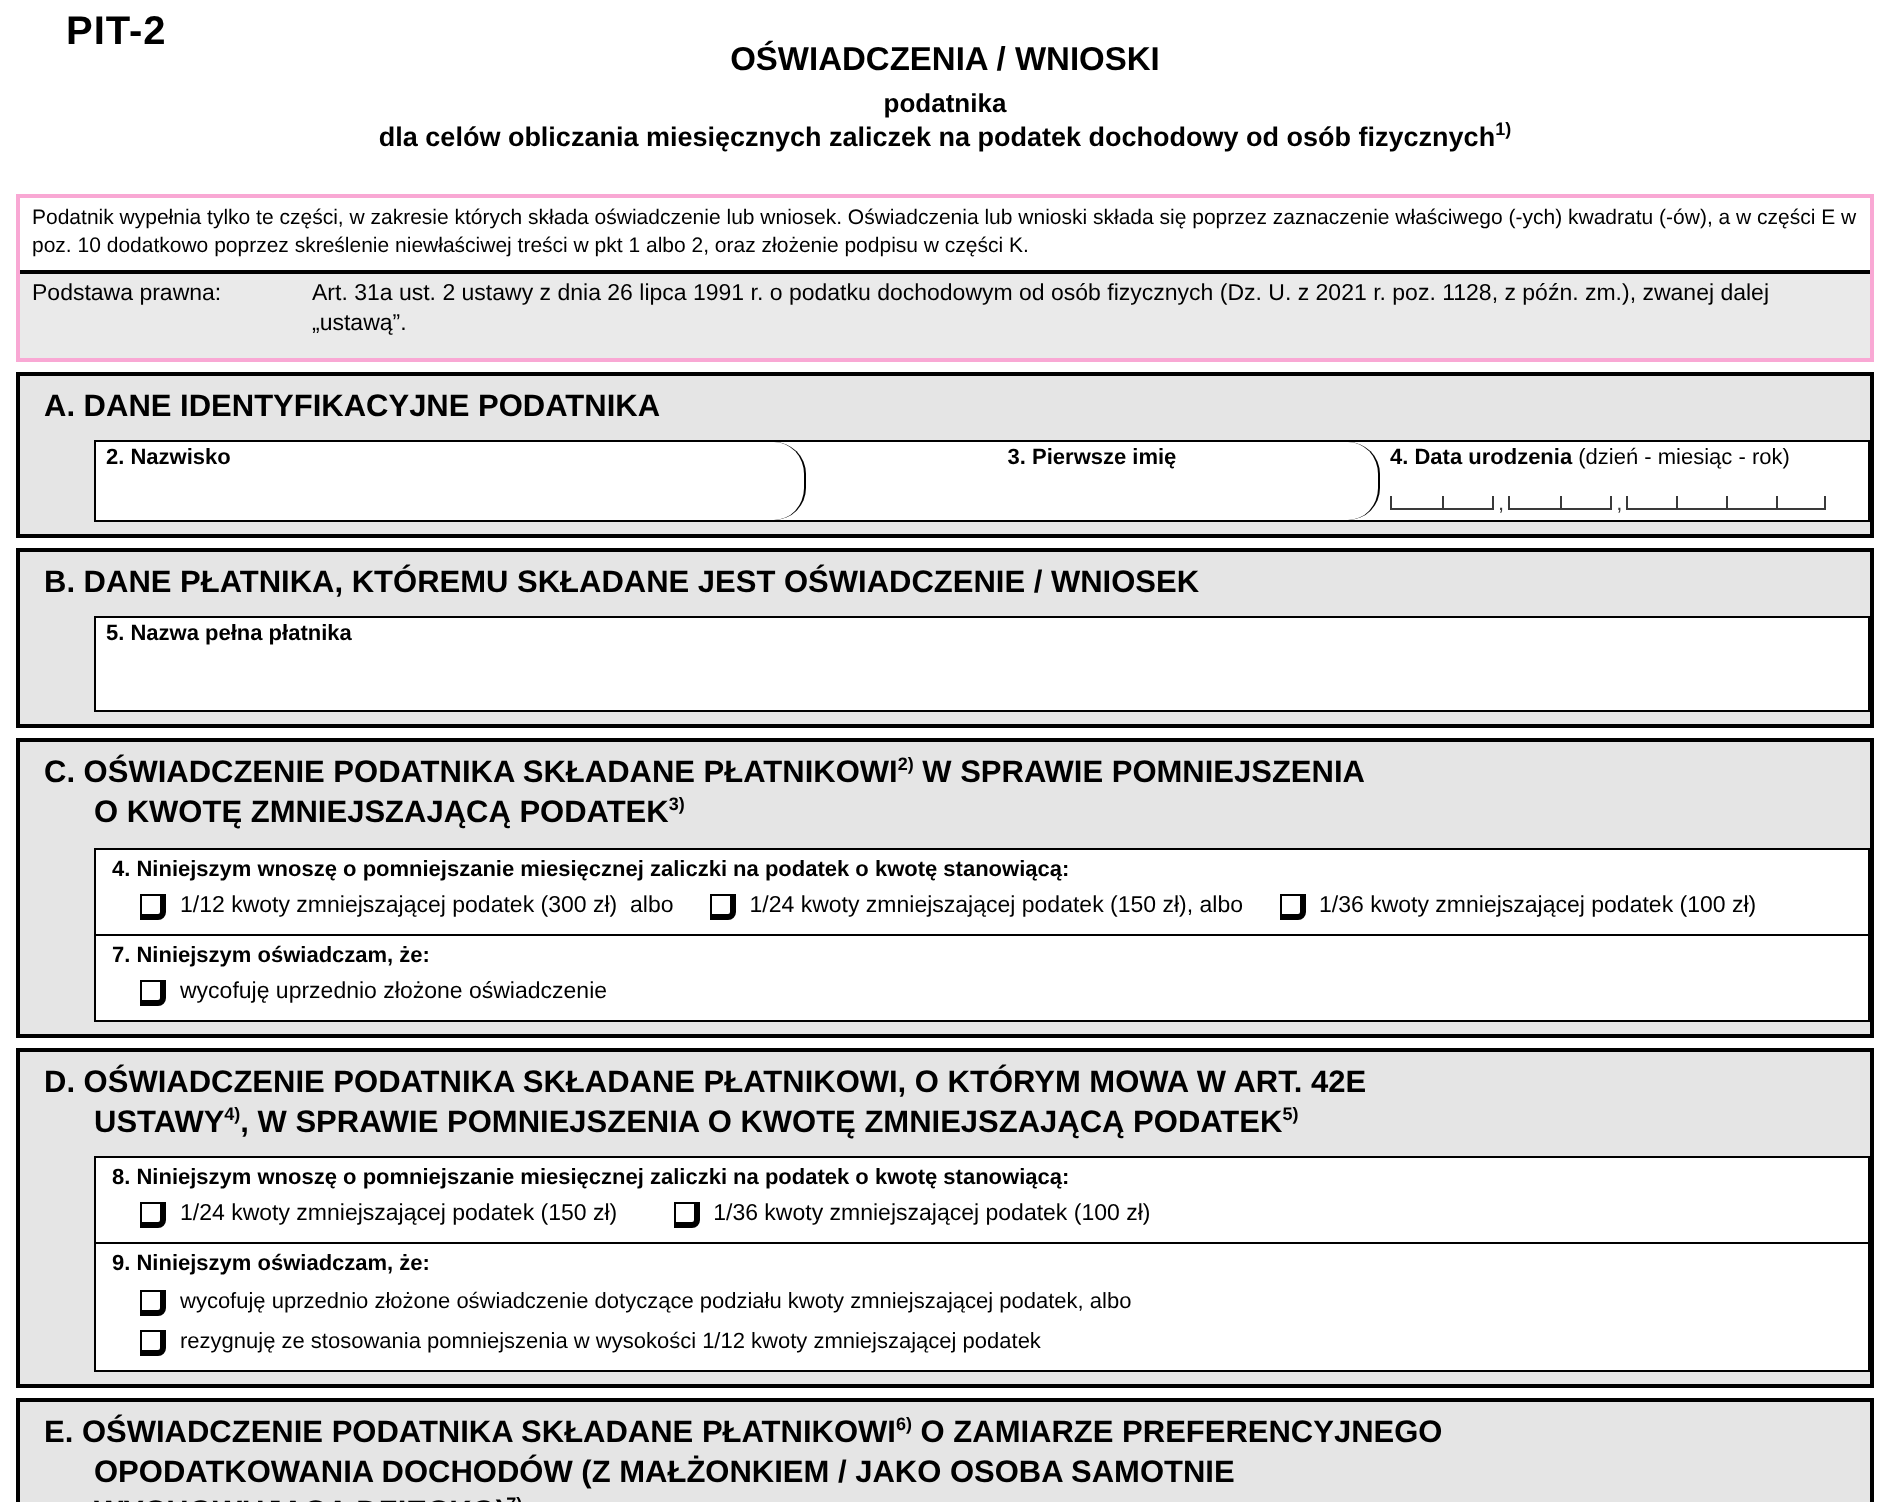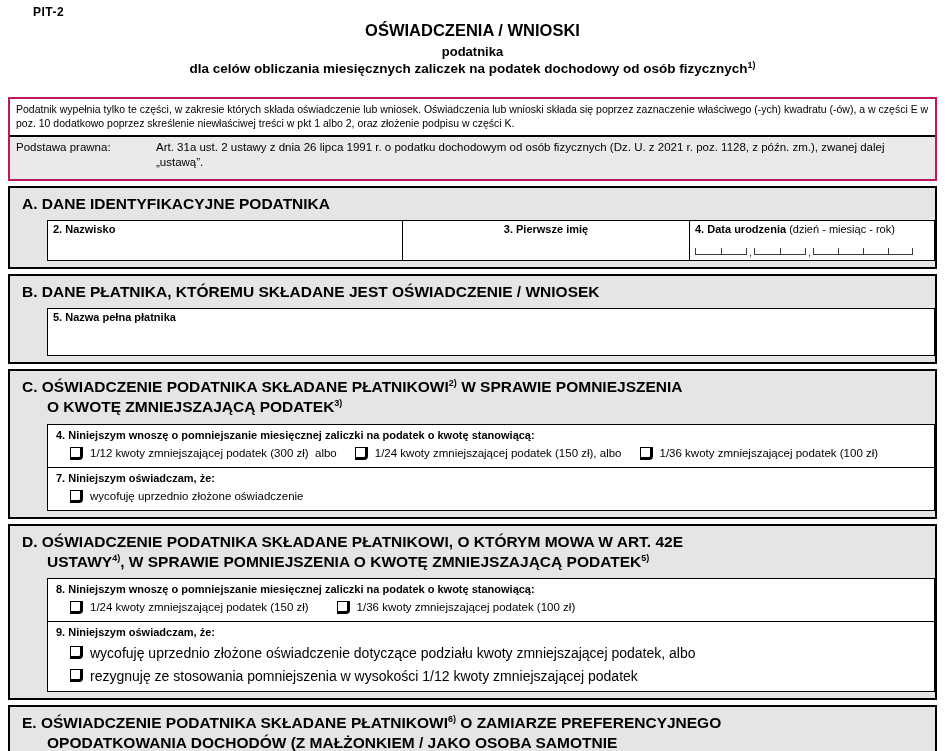--- a/index.html
+++ b/index.html
@@ -1,55 +1,55 @@
 <!DOCTYPE html>
 <html><head>
 <meta charset="utf-8">
 <style>
   * { margin:0; padding:0; box-sizing:border-box; }
   html,body { background:#fff; }
   body {
     width:945px; height:751px; position:relative; overflow:hidden;
     font-family:"Liberation Sans", sans-serif; color:#000;
   }
-  .form-code { position:absolute; left:33px; top:5px; font-size:12px; font-weight:bold; letter-spacing:.5px; }
+  .form-code { position:absolute; left:33px; top:5px; font-size:20px; font-weight:bold; letter-spacing:.5px; }
   .hdr-title { position:absolute; left:0; top:21px; width:100%; text-align:center; font-size:16.5px; font-weight:bold; }
   .hdr-sub   { position:absolute; left:0; top:44px; width:100%; text-align:center; font-size:13px; font-weight:bold; }
   .hdr-purpose { position:absolute; left:0; top:61px; width:100%; text-align:center; font-size:13.5px; font-weight:bold; }
   sup { font-size:9px; font-weight:bold; vertical-align:super; line-height:0; }
 
   .content { position:absolute; left:8px; top:97px; width:929px; }
 
-  .box { border:2px solid #be185d; margin-bottom:5px; }
+  .box { border:2px solid #f9a8d4; margin-bottom:5px; }
   .instr-note { font-size:10.5px; line-height:1.38; padding:3px 6px 4px; background:#fff; border-bottom:2px solid #000; }
   .legal-row { background:#eaeaea; display:flex; font-size:11.5px; line-height:1.35; padding:3px 6px 8px; }
   .legal-label { width:140px; flex:none; }
   .legal-text { flex:1; padding-right:6px; }
 
   .section { border:2px solid #000; background:#e5e5e5; margin-bottom:5px; padding-bottom:6px; }
   .sec-heading { padding:6px 8px 6px 0; font-weight:bold; font-size:15.5px; line-height:1.3; }
   .hline { padding-left:37px; }
   .hline-first { padding-left:12px; }
   .sec-rows { margin-left:37px; border:1.5px solid #000; background:#fff; }
   .row { border-bottom:1.5px solid #000; background:#fff; padding:2px 8px 6px; }
   .row:last-child { border-bottom:none; }
   .row-label { font-size:11px; font-weight:bold; padding-top:2px; }
   .opts { display:flex; align-items:flex-start; flex-wrap:wrap; margin:6px 0 1px 14px; font-size:11.5px; }
   .opts.wide-gap .opt { margin-right:28px; }
   .opt { display:flex; align-items:center; margin-right:18px; }
-  .opts-stack { margin:2px 0 0 14px; font-size:14px; }
+  .opts-stack { margin:2px 0 0 14px; font-size:11px; }
   .opts-stack .opt { margin:7px 0 1px 0; }
   .cb {
     width:13px; height:13px; flex:none; background:#fff; margin-right:7px;
     border:1.3px solid #000; border-right-width:3.5px; border-bottom-width:3.5px;
     border-bottom-right-radius:4px; cursor:pointer;
   }
   
   .fields-row { margin-left:37px; display:flex; border:1.5px solid #000; background:#fff; height:41px; }
-  .field { border-right:1.5px solid #000; padding:2px 5px; display:flex; flex-direction:column; }
+  .field { border-right:1.5px solid #000; padding:2px 5px; display:flex; flex-direction:column;border-radius:16px; }
   .field:last-child { border-right:none; }
   .field-label { font-size:11px; font-weight:bold; }
   .field-hint { font-weight:normal; }
   .f-nazwisko { width:355px; }
   .f-imie { width:287px;text-align:center; }
   .f-data { flex:1; }
   .field-big { margin-left:37px; border:1.5px solid #000; background:#fff; height:48px; padding:2px 5px; }
   
   .date-row { display:flex; align-items:flex-end; margin-top:auto; padding-bottom:3px; }
   .dgroup { display:flex; }

